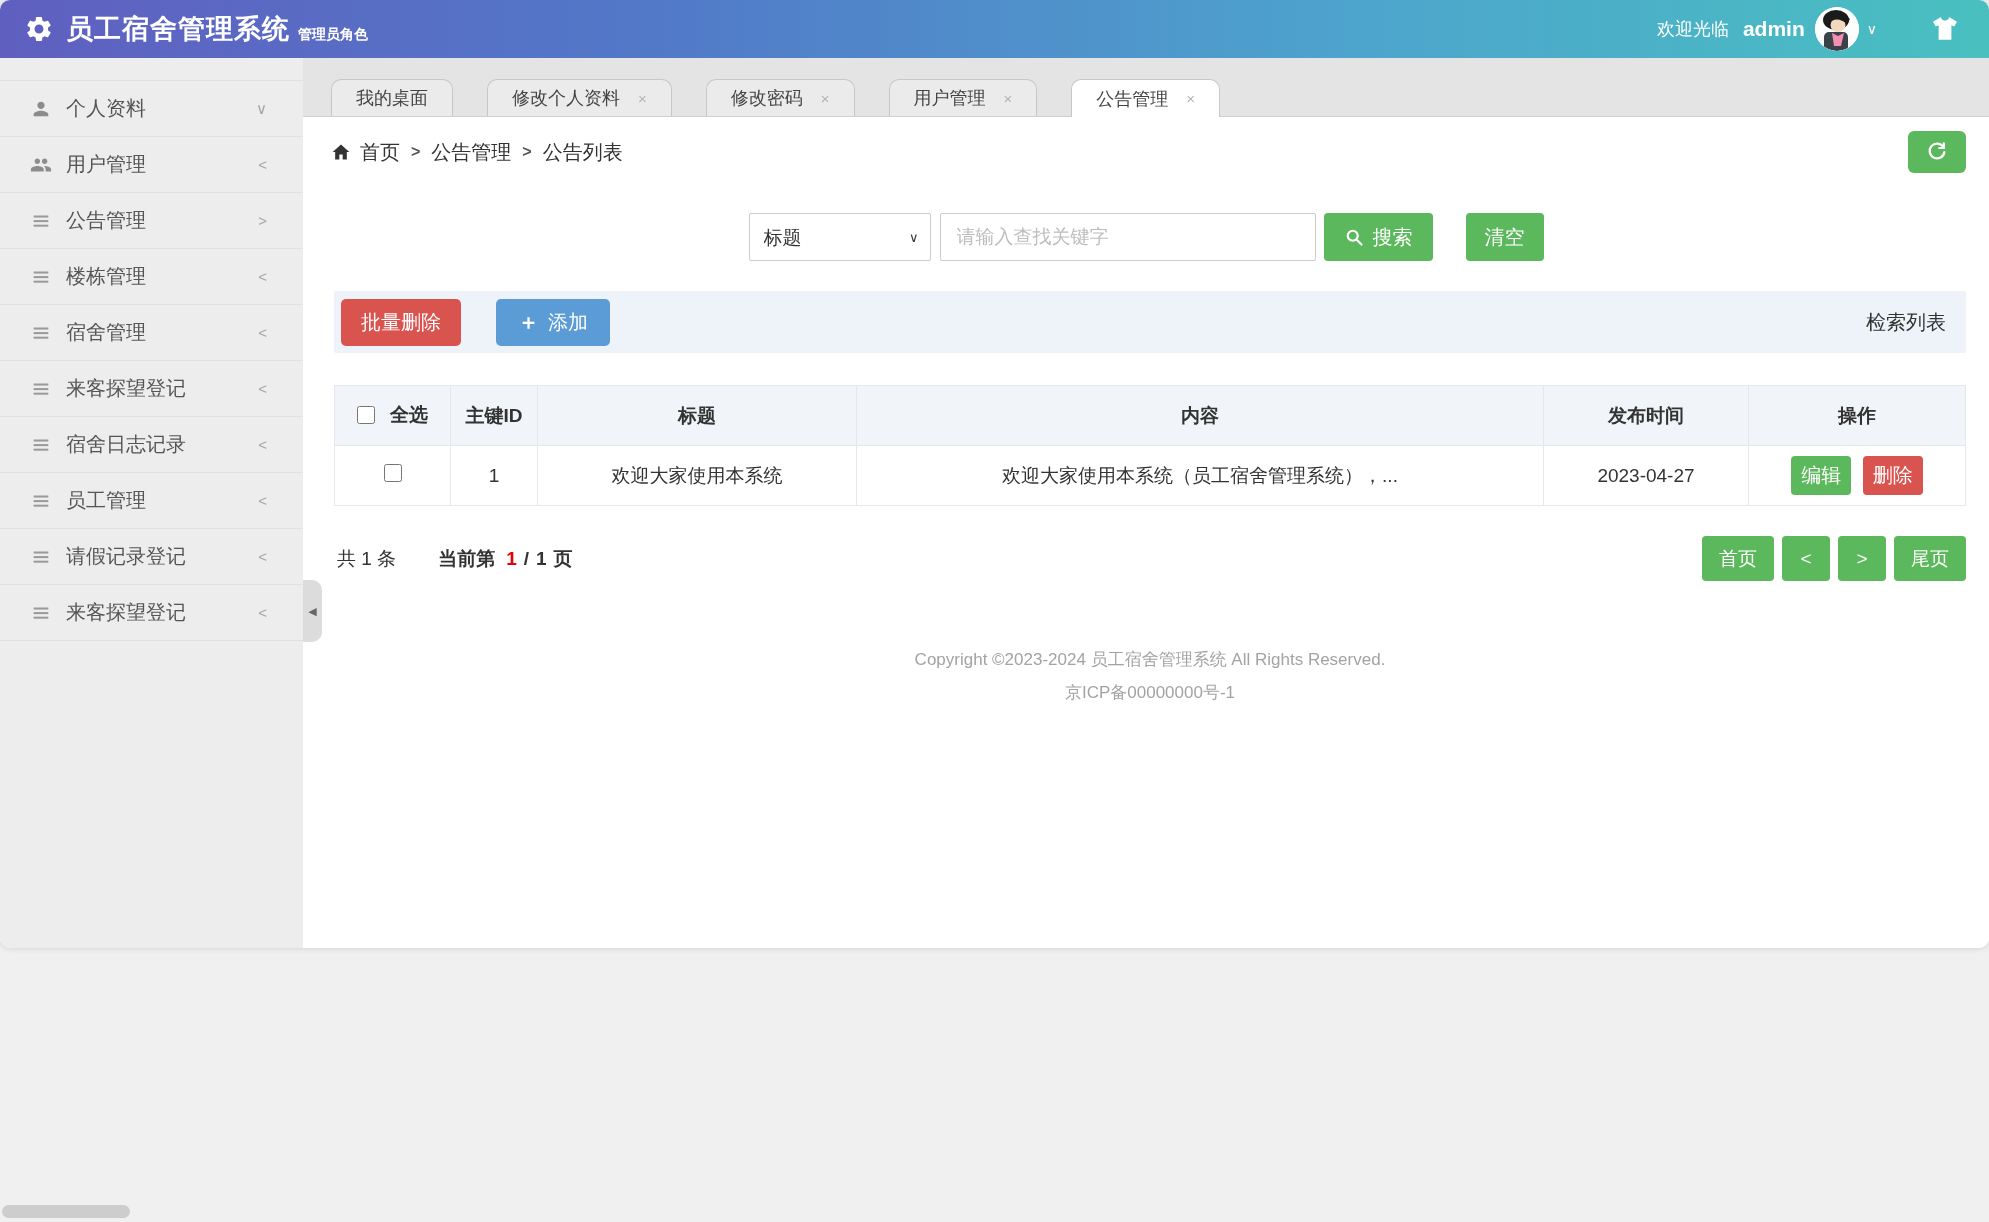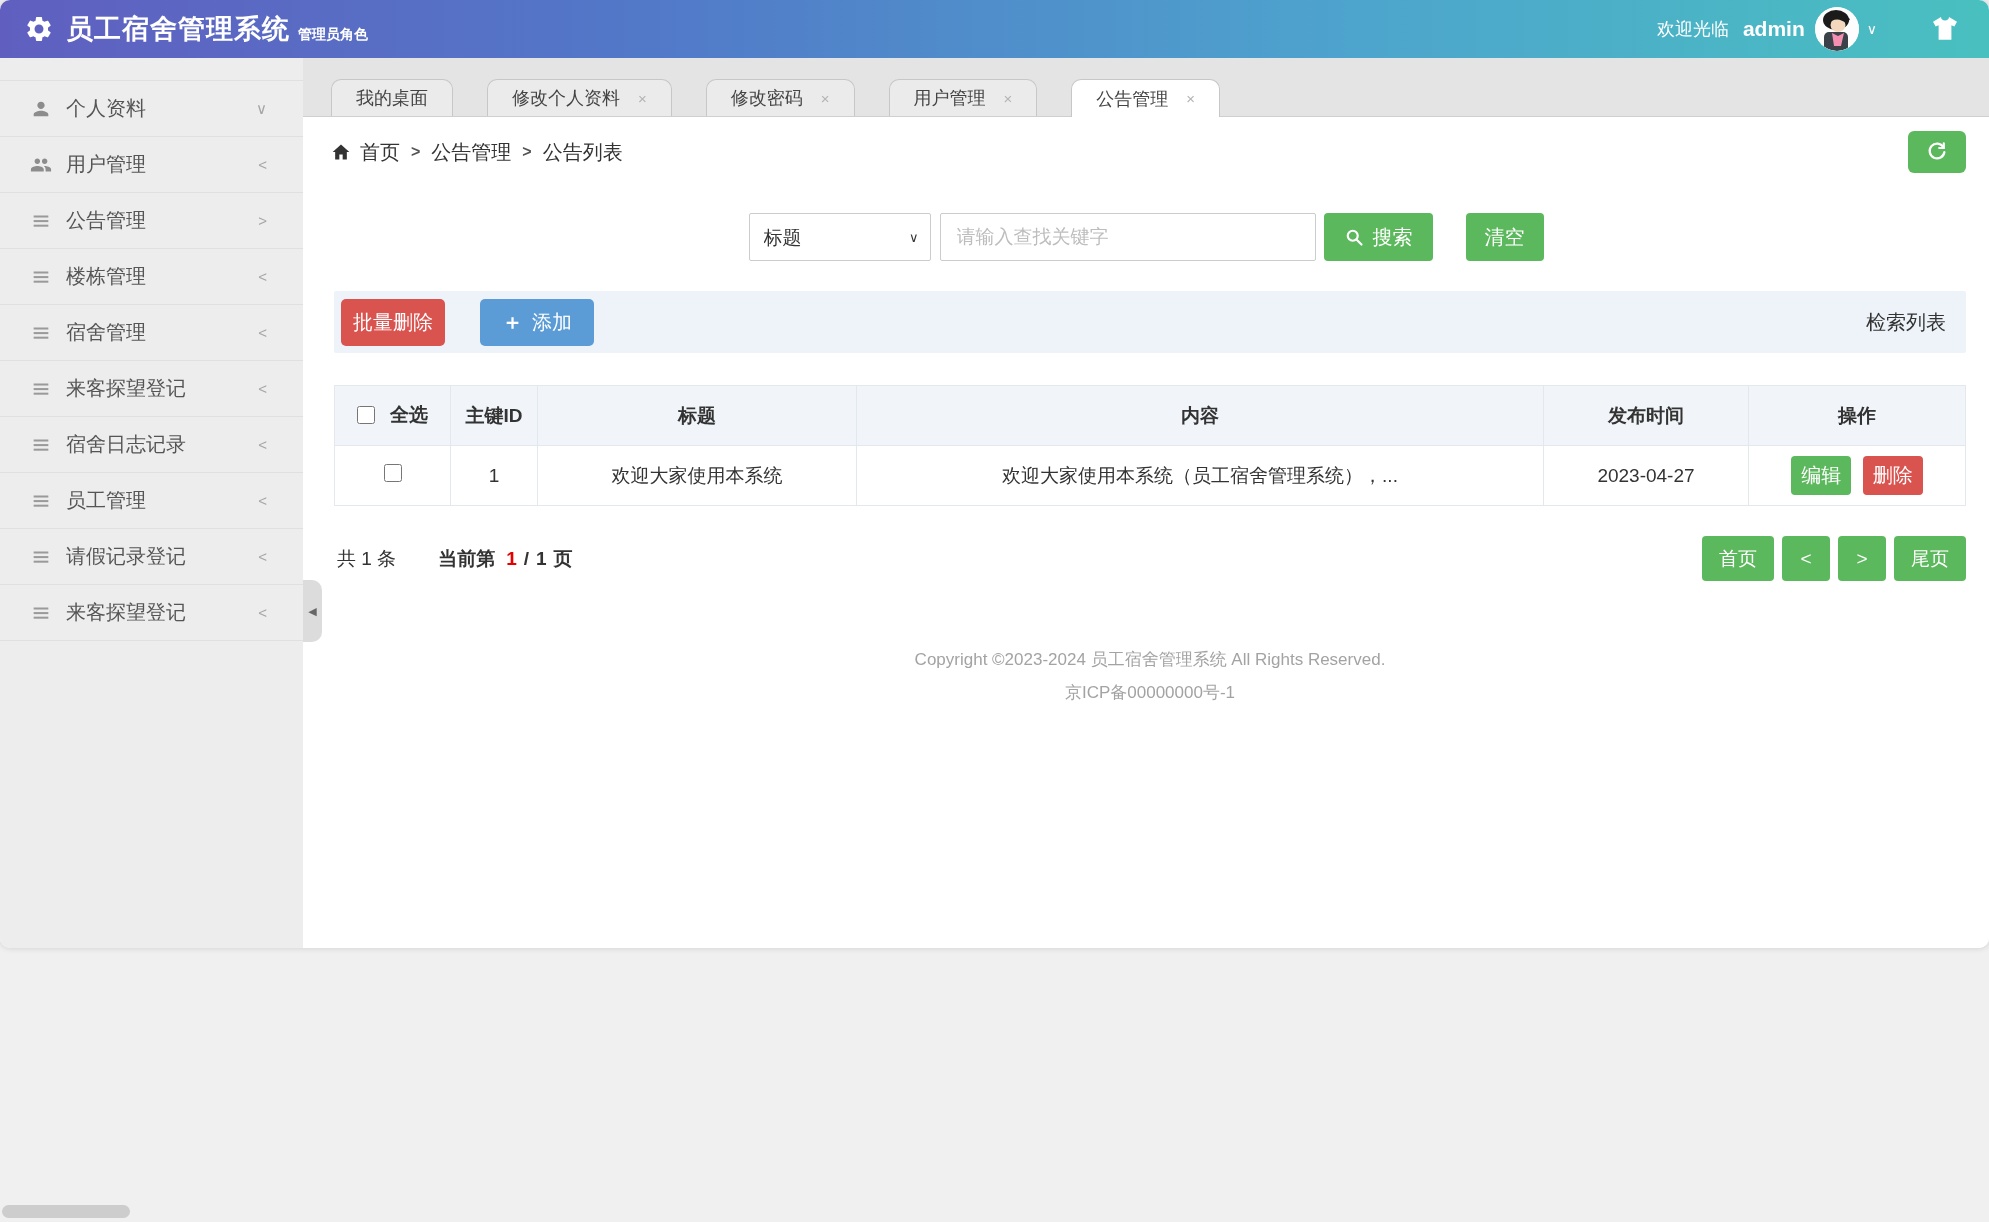--- a/index.html
+++ b/index.html
@@ -50,21 +50,21 @@
   .field-select-wrap{position:relative;width:182px;height:48px;}
   .field-select{width:100%;height:100%;appearance:none;-webkit-appearance:none;-moz-appearance:none;border:1px solid #ccc;background:#fff;font-size:19px;color:#333;padding:0 36px 0 14px;border-radius:2px;box-sizing:border-box;}
   .select-caret{position:absolute;right:12px;top:50%;transform:translateY(-50%);font-size:13px;color:#333;pointer-events:none;}
   .search-input{width:376px;height:48px;box-sizing:border-box;border:1px solid #ccc;margin-left:9px;font-size:19px;padding:0 16px;color:#333;border-radius:2px;outline:none;}
   .search-input::placeholder{color:#bdbdbd;}
   .btn-search{margin-left:8px;height:48px;padding:16px 20px;background:#5cb85c;color:#fff;border:none;border-radius:4px;font-size:20px;display:flex;align-items:center;gap:9px;cursor:pointer;}
   .btn-clear{margin-left:33px;height:48px;padding:0 19px;background:#5cb85c;color:#fff;border:none;border-radius:4px;font-size:20px;cursor:pointer;}
 
   .main-pad{padding:0 23px 0 31px;}
   .toolbar-panel{margin-top:30px;height:62px;background:#edf3f8;display:flex;align-items:center;padding:0 20px 0 7px;box-sizing:border-box;border-radius:2px;}
-  .btn-danger{height:47px;padding:0 12px;background:#d9534f;color:#fff;border:none;border-radius:5px;font-size:20px;cursor:pointer;}
+  .btn-danger{height:47px;padding:0 20px;background:#d9534f;color:#fff;border:none;border-radius:5px;font-size:20px;cursor:pointer;}
   .btn-add{height:47px;padding:0 22px;background:#5b9cd6;color:#fff;border:none;border-radius:5px;font-size:20px;margin-left:35px;display:flex;align-items:center;gap:9px;cursor:pointer;}
   .btn-add .plus{font-size:21px;font-weight:bold;}
   .panel-title{margin-left:auto;font-size:20px;color:#333;}
 
   .data-table{width:100%;margin-top:32px;border-collapse:collapse;table-layout:fixed;}
   .data-table th,.data-table td{border:1px solid #e3e8ed;text-align:center;font-size:19px;color:#333;overflow:hidden;white-space:nowrap;text-overflow:ellipsis;}
   .data-table th{background:#f1f5f9;font-weight:bold;height:57px;}
   .data-table td{height:57px;background:#fff;}
   .selectall-head{display:inline-flex;align-items:center;gap:15px;}
   input[type="checkbox"]{width:18px;height:18px;margin:0;cursor:pointer;}

